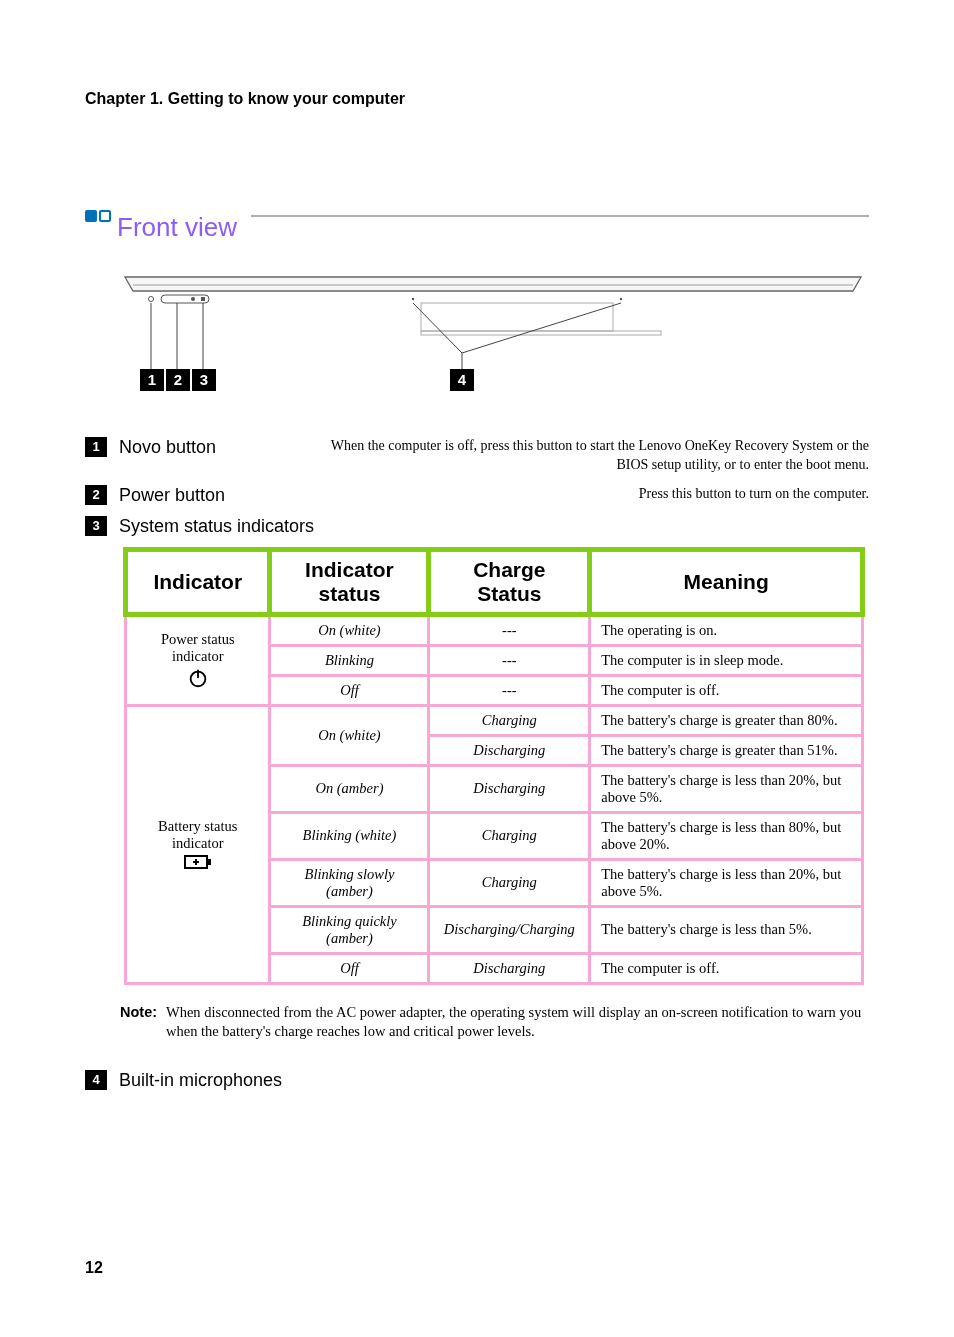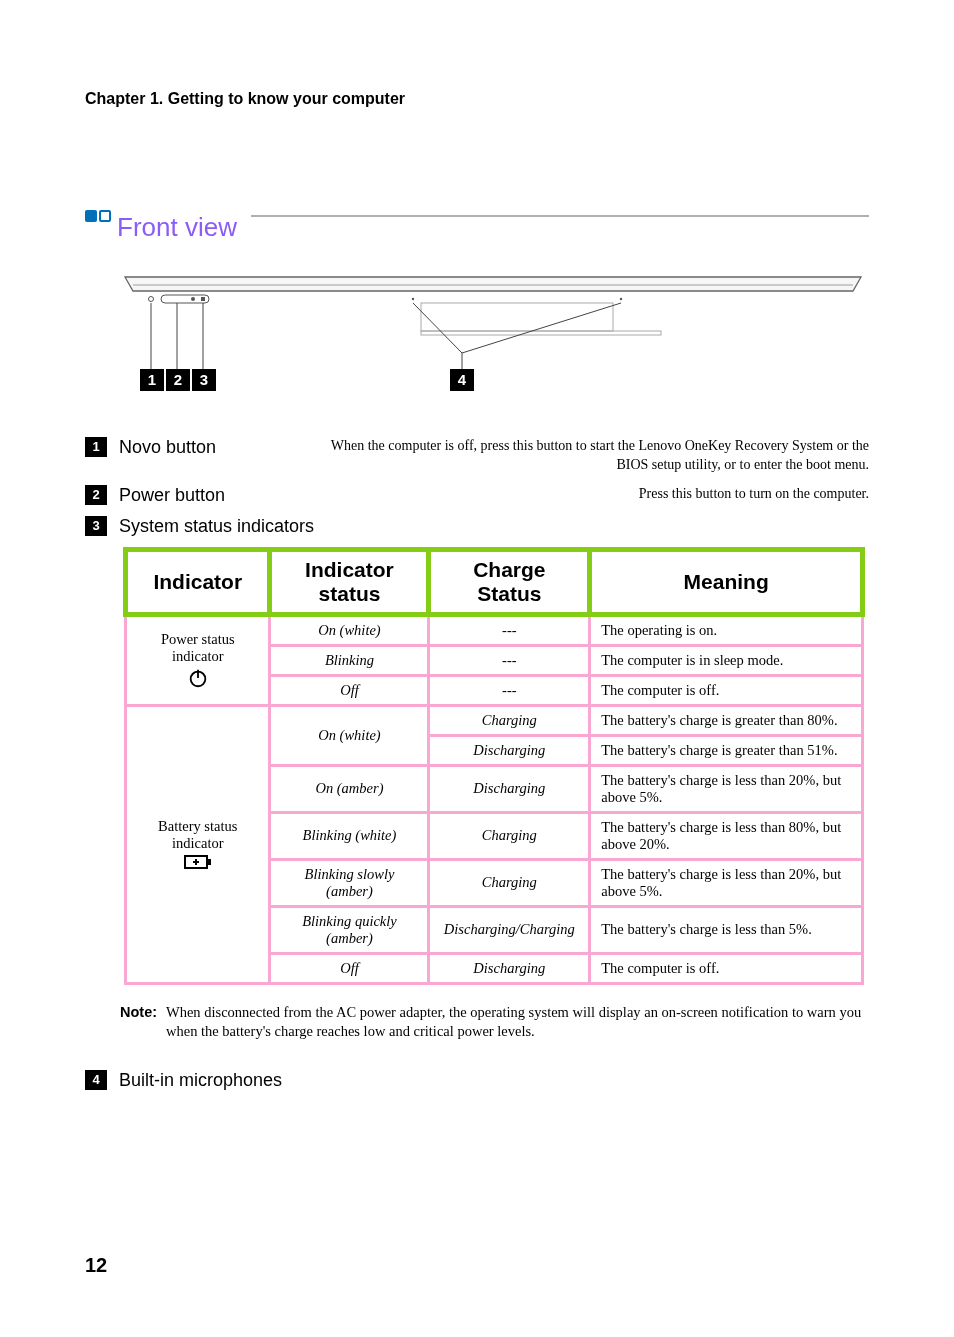--- a/index.html
+++ b/index.html
@@ -129,21 +129,21 @@
   .note-text {
     font-family: 'Palatino Linotype', Palatino, Georgia, serif;
     flex: 1;
   }
   .page-number {
     position: absolute;
     bottom: 60px;
     left: 85px;
     font-family: Arial, Helvetica, sans-serif;
     font-weight: bold;
-    font-size: 20px;
+    font-size: 16px;
   }
   .icon-cell svg { display: block; margin: 2px auto 0 auto; }
 </style>
 </head>
 <body>
 
 <div class="page">
   <div class="chapter-title">Chapter 1. Getting to know your computer</div>
 
   <div class="section-heading">

